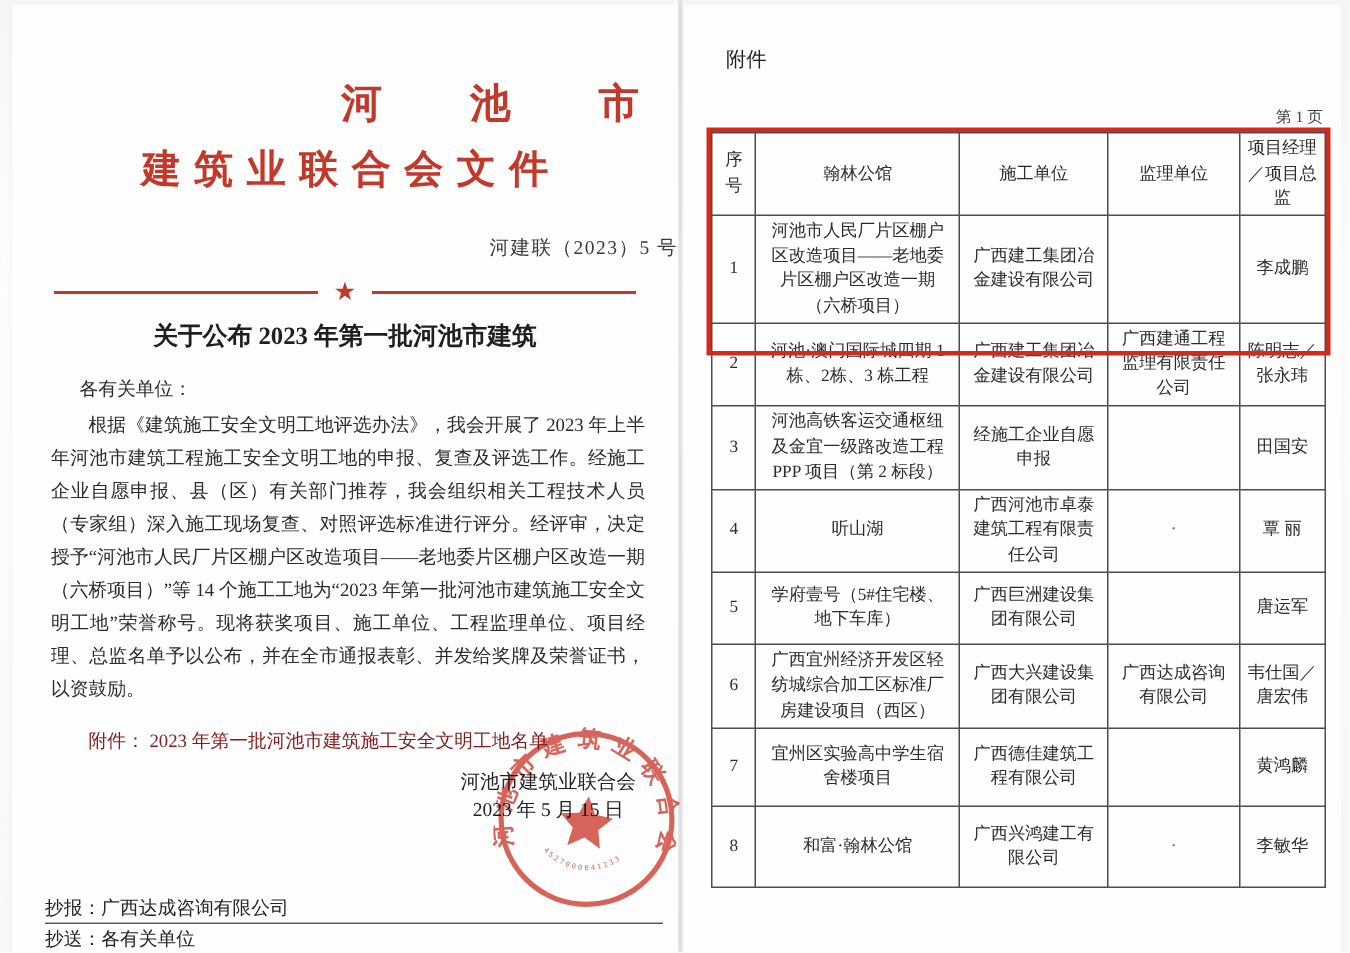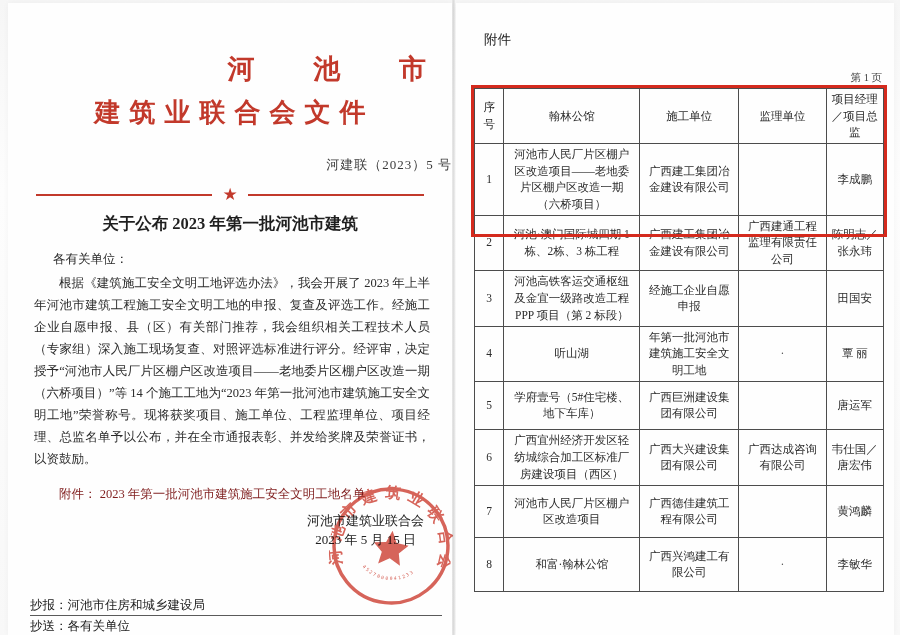--- a/index.html
+++ b/index.html
@@ -97,21 +97,21 @@
     <polygon fill="#d0493d" points="60,45 65.2,56.5 77.2,58 68.4,66.5 70.8,78.5 60,72.2 49.2,78.5 51.6,66.5 42.8,58 54.8,56.5"></polygon>
     <text font-size="15" fill="#d0493d" letter-spacing="7" font-family="Liberation Serif, DejaVu Serif, serif" font-weight="bold">
       <textPath href="#sealArc" startOffset="50%" text-anchor="middle">河池市建筑业联合会</textPath>
     </text>
     <text font-size="4.6" fill="#d0493d" letter-spacing="1.6" font-family="DejaVu Sans Mono, monospace">
       <textPath href="#serialArc" startOffset="50%" text-anchor="middle">4527000041233</textPath>
     </text>
   </svg>
 
   <div class="cc-block">
-    <div class="cc-line">抄报：河池市住房和城乡建设局</div>
+    <div class="cc-line">抄报：广西达成咨询有限公司</div>
     <div class="cc-line">抄送：各有关单位</div>
   </div>
 </div>
 
 <div class="page-split"></div>
 
 <div class="page" id="page-right">
   <div class="att-label">附件</div>
   <div class="page-no">第 1 页</div>
 
@@ -149,41 +149,41 @@
       <tr class="r3">
         <td class="c">3</td>
         <td class="l">河池高铁客运交通枢纽及金宜一级路改造工程 PPP 项目（第 2 标段）</td>
         <td class="l">经施工企业自愿申报</td>
         <td class="c dotcell"></td>
         <td class="c">田国安</td>
       </tr>
       <tr class="r4">
         <td class="c">4</td>
         <td class="l">听山湖</td>
-        <td class="l">年第一批河池市建筑施工安全文明工地</td>
+        <td class="l">广西河池市卓泰建筑工程有限责任公司</td>
         <td class="c dotcell">·</td>
         <td class="c">覃 丽</td>
       </tr>
       <tr class="r5">
         <td class="c">5</td>
         <td class="l">学府壹号（5#住宅楼、地下车库）</td>
         <td class="l">广西巨洲建设集团有限公司</td>
         <td class="c dotcell"></td>
         <td class="c">唐运军</td>
       </tr>
       <tr class="r6">
         <td class="c">6</td>
         <td class="l">广西宜州经济开发区轻纺城综合加工区标准厂房建设项目（西区）</td>
         <td class="l">广西大兴建设集团有限公司</td>
         <td class="l">广西达成咨询有限公司</td>
         <td class="c">韦仕国／唐宏伟</td>
       </tr>
       <tr class="r7">
         <td class="c">7</td>
-        <td class="l">河池市人民厂片区棚户区改造项目</td>
+        <td class="l">宜州区实验高中学生宿舍楼项目</td>
         <td class="l">广西德佳建筑工程有限公司</td>
         <td class="c dotcell"></td>
         <td class="c">黄鸿麟</td>
       </tr>
       <tr class="r8">
         <td class="c">8</td>
         <td class="l">和富·翰林公馆</td>
         <td class="l">广西兴鸿建工有限公司</td>
         <td class="c dotcell">·</td>
         <td class="c">李敏华</td>

